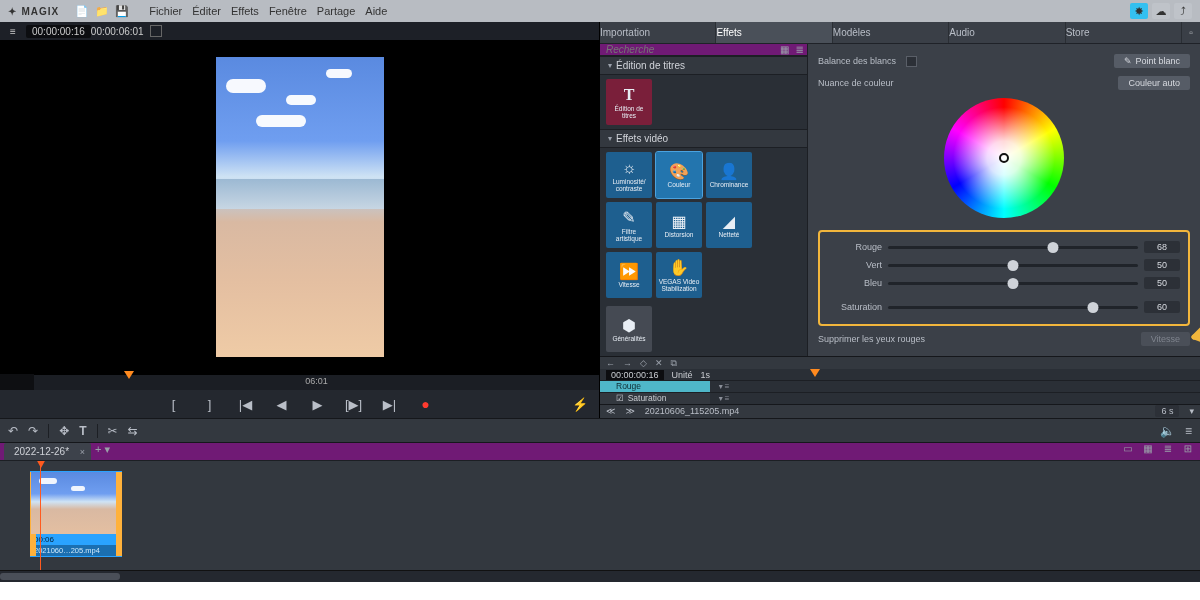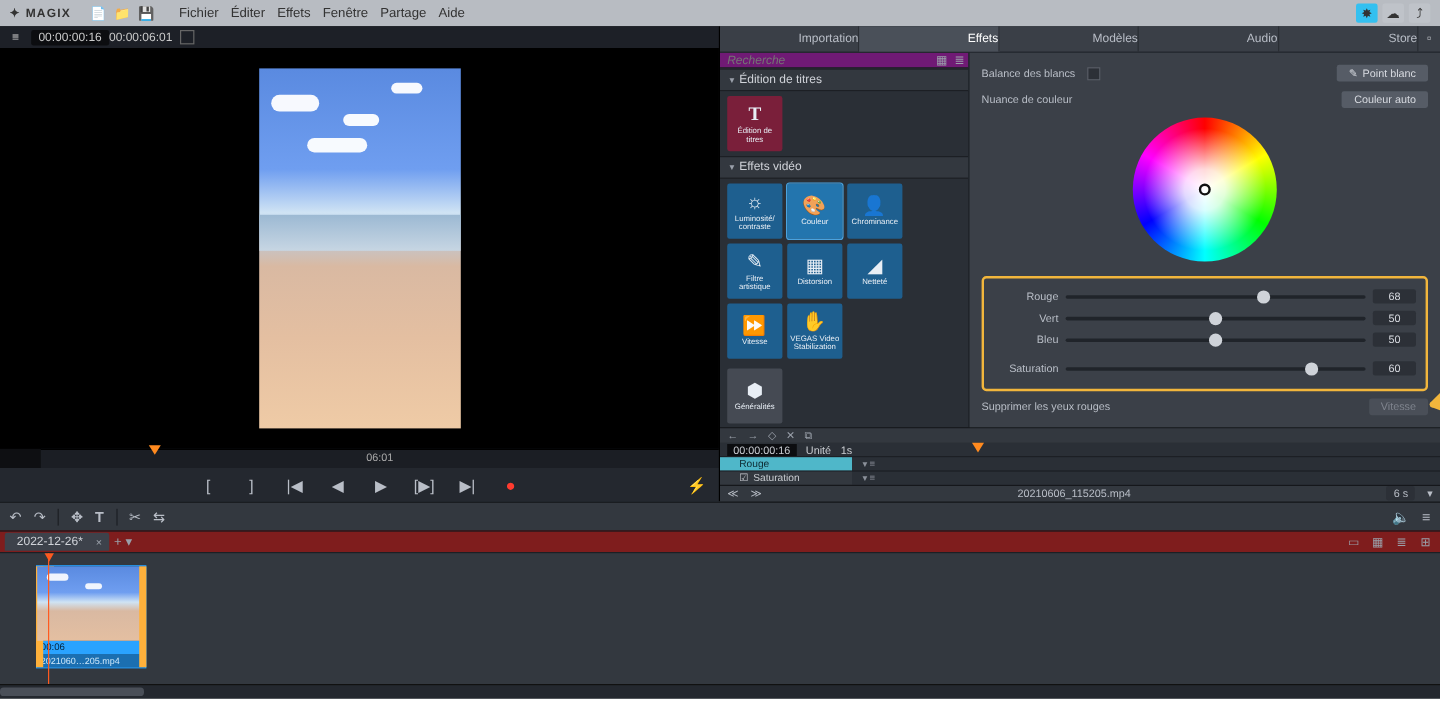--- a/index.html
+++ b/index.html
@@ -41,21 +41,21 @@
   .preview-scrub .dur { position: absolute; left: 50%; transform: translateX(-50%); top: 1px; font-size: 9px; color: #aaa; }
   .transport { height: 28px; background: #24282f; display: flex; align-items: center; justify-content: center; gap: 16px; color: #b9bec7; font-size: 13px; position: relative; }
   .transport .tbtn { width: 20px; text-align: center; cursor: default; }
   .transport .rec { color: #ff3b2f; font-size: 14px; }
   .transport .bolt { position: absolute; right: 10px; font-size: 13px; color: #aaa; }
 
   
   .right-col { flex: 1; display: flex; flex-direction: column; background: #2e333a; }
 
   .tabs { height: 22px; background: #3a3f47; display: flex; align-items: stretch; font-size: 10px; border-bottom: 1px solid #1f2228; }
-  .tabs .tab { flex: 1; text-align: right; line-height: 22px; color: #b9bec7; border-right: 1px solid #2a2e34; }
+  .tabs .tab { flex: 1; text-align: left; line-height: 22px; color: #b9bec7; border-right: 1px solid #2a2e34; }
   .tabs .tab.active { background: #4a5059; color: #fff; }
   .tabs .sq { width: 18px; display: flex; align-items: center; justify-content: center; }
 
   .panel-row { flex: 1; display: flex; min-height: 0; }
 
   
   .fx-browser { width: 208px; background: #2a2f36; display: flex; flex-direction: column; border-right: 1px solid #1c1f24; overflow: hidden; }
   .fx-search { height: 20px; display: flex; padding: 0 6px; background: #701a75; border-bottom: 1px solid #1c1f24; gap: 40px; }
   .fx-search input { flex: 1; background: transparent; border: none; color: #9aa0aa; font-size: 10px; outline: none; font-style: italic; }
   .fx-search .view { display: flex; gap: 6px; color: #9aa0aa; font-size: 10px; }
@@ -98,30 +98,30 @@
   .kf-tools { height: 16px; display: flex; align-items: center; padding: 0 6px; gap: 8px; color: #9aa0aa; background: #33383f; }
   .kf-ruler { height: 14px; background: #2a2f36; display: flex; align-items: center; padding: 0 6px; gap: 8px; position: relative; }
   .kf-ruler .tc { background: #0c0d10; padding: 0 5px; font-size: 9px; }
   .kf-ruler .playhead { position: absolute; left: 210px; top: 0; width: 0; height: 0; border-left: 5px solid transparent; border-right: 5px solid transparent; border-top: 8px solid #ff8a1f; }
   .kf-tracks { flex: 1; }
   .kf-track { height: 12px; display: flex; align-items: center; border-top: 1px solid #1c1f24; }
   .kf-track .kname { width: 110px; padding-left: 16px; font-size: 8.5px; background: #33383f; height: 100%; display: flex; align-items: center; }
   .kf-track .kname.sel { background: #4fb7c9; color: #0e2c33; }
   .kf-track .kctrl { width: 28px; display: flex; gap: 2px; justify-content: center; color: #8b909a; font-size: 8px; }
   .kf-file { height: 18px; background: #33383f; display: flex; align-items: center; padding: 0 6px; gap: 10px; color: #b9bec7; border-top: 1px solid #15171b; }
-  .kf-file .fname { flex: 1; text-align: center; }
+  .kf-file .fname { flex: 1; }
   .kf-file .zoom { background: #2c3037; padding: 1px 6px; border-radius: 2px; font-size: 9px; }
 
   
   .bottom { background: #2a2f36; }
   .bot-tools { height: 24px; background: #33383f; display: flex; align-items: center; padding: 0 8px; gap: 10px; color: #b9bec7; font-size: 12px; border-top: 1px solid #15171b; }
   .bot-tools .sep { width: 1px; height: 14px; background: #1c1f24; }
   .bot-tools .spacer { flex: 1; }
 
-  .proj-tabs { height: 18px; background: #7f1d1d; display: flex; align-items: center; padding: 0 4px; font-size: 10px; border-top: 1px solid #15171b; }
+  .proj-tabs { height: 18px; background: #701a75; display: flex; padding: 0 4px; font-size: 10px; border-top: 1px solid #15171b; }
   .proj-tabs .ptab { background: #3d424b; padding: 2px 22px 2px 10px; position: relative; color: #d0d3d9; border-radius: 2px 2px 0 0; display: flex; align-items: center; }
   .proj-tabs .ptab .x { position: absolute; right: 6px; font-size: 9px; color: #9aa0aa; }
   .proj-tabs .plus { margin-left: 4px; color: #9aa0aa; font-size: 11px; }
   .proj-tabs .rview { margin-left: auto; display: flex; gap: 4px; color: #9aa0aa; font-size: 10px; }
   .proj-tabs .rview .vbtn { width: 16px; text-align: center; }
 
   .timeline { height: 110px; background: #33383f; position: relative; border-top: 1px solid #1c1f24; overflow: hidden; }
   .timeline .ph { position: absolute; left: 36px; top: -2px; width: 0; height: 0; border-left: 5px solid transparent; border-right: 5px solid transparent; border-top: 9px solid #ff5a1f; z-index: 3; }
   .timeline .ph-line { position: absolute; left: 40px; top: 0; bottom: 0; width: 1px; background: #ff5a1f; z-index: 2; }
   .clip { position: absolute; left: 30px; top: 10px; width: 92px; border: 1px solid #2aa3ff; background: #1c3a56; }

